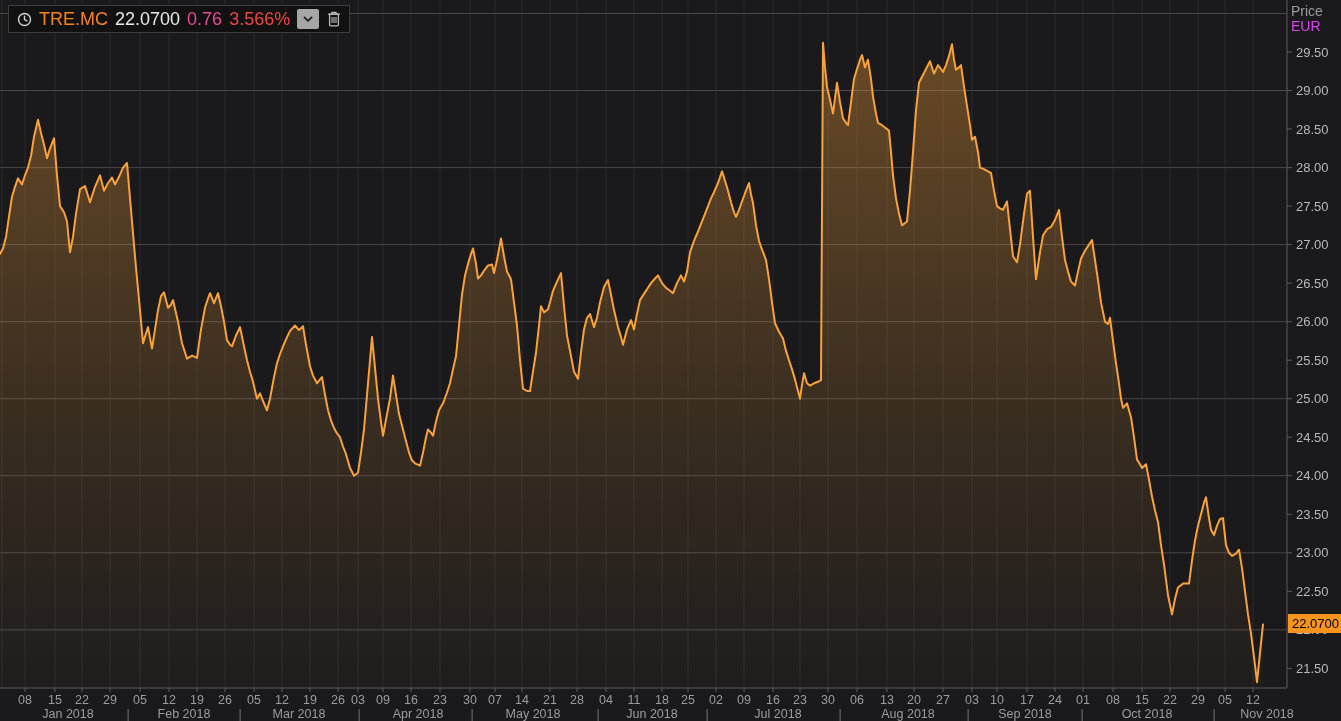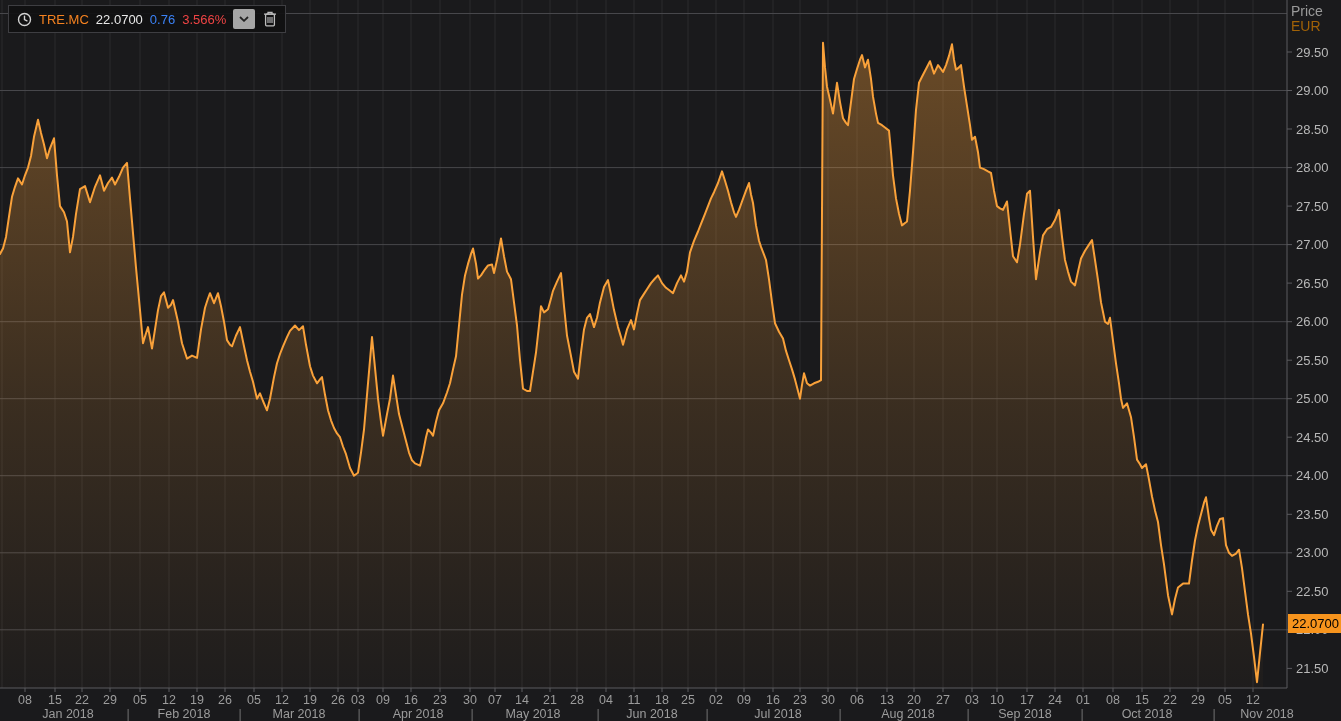--- a/index.html
+++ b/index.html
@@ -5,21 +5,21 @@
   html,body{margin:0;padding:0;background:#111;}
   #app{position:relative;width:1341px;height:721px;background:#1a1a1c;overflow:hidden;
        font-family:"Liberation Sans","DejaVu Sans",sans-serif;}
   #plot{position:absolute;left:0;top:0;}
   svg text{font-family:"Liberation Sans","DejaVu Sans",sans-serif;}
   .ylab{font-size:13px;fill:#b8b8b8;}
   .xlab{font-size:12.5px;fill:#9c9c9c;}
   .sep{font-size:12.5px;fill:#6e6e6e;}
   .toolbar{position:absolute;left:8px;top:5px;height:28px;display:flex;align-items:center;
            gap:7px;padding:6px 8px;background:rgba(16,16,17,0.92);border:1px solid #3e3e42;
-           box-sizing:border-box;font-size:13px;}
+           box-sizing:border-box;font-size:18px;}
   .toolbar .ticker{font-weight:400;}
   .toolbar .px{color:#e8e8e8;}
   .dd{width:22px;height:20px;border:none;border-radius:2px;background:#a6a6a6;
       display:flex;align-items:center;justify-content:center;cursor:pointer;padding:0;}
   .trash-btn{background:transparent;border:none;padding:0;margin-left:1px;cursor:pointer;
       display:flex;align-items:center;}
   .axis-title{position:absolute;left:1291px;top:4px;font-size:14px;line-height:15px;color:#9a9a9a;}
   .price-tag{position:absolute;left:1288px;top:614px;width:52px;height:19px;line-height:19px;
       padding-left:4px;font-size:13px;color:#000;z-index:5;}
 </style>
@@ -247,36 +247,36 @@
       </g>
     </svg>
 
   <div class="toolbar">
     <svg width="15" height="15" viewBox="0 0 14 14">
       <circle cx="7" cy="7" r="5.6" fill="none" stroke="#d2d2d2" stroke-width="1.3"></circle>
       <path d="M7 3.8 V7 L9.3 8.3" fill="none" stroke="#d2d2d2" stroke-width="1.3" stroke-linecap="round"></path>
     </svg>
     <span class="ticker" style="color: rgb(245, 130, 32);">TRE.MC</span>
     <span class="px">22.0700</span>
-    <span class="chg" style="color: #3b82f6;">0.76</span>
+    <span class="chg" style="color: #ec4899;">0.76</span>
     <span class="chg" style="color: #ef4444;">3.566%</span>
     <button class="dd">
       <svg width="10" height="6" viewBox="0 0 10 6">
         <polyline points="1,1 5,4.8 9,1" fill="none" stroke="#222" stroke-width="1.8"></polyline>
       </svg>
     </button>
     <button class="trash-btn">
       <svg width="14" height="16" viewBox="0 0 14 16">
         <path d="M1 3.2 H13 M5 3.2 V1.4 H9 V3.2" fill="none" stroke="#bdbdbd" stroke-width="1.3"></path>
         <rect x="2.6" y="3.2" width="8.8" height="11.6" rx="1" fill="none" stroke="#bdbdbd" stroke-width="1.3"></rect>
         <path d="M5 6 V12 M7 6 V12 M9 6 V12" fill="none" stroke="#bdbdbd" stroke-width="1.1"></path>
       </svg>
     </button>
   </div>
 
   <div class="axis-title">
     <div>Price</div>
-    <div class="eur" style="color: #a16207;">EUR</div>
+    <div class="eur" style="color: #d946ef;">EUR</div>
   </div>
 
   <div class="price-tag" style="background: rgb(247, 148, 29);">22.0700</div>
 
 </div>
 
 </body></html>

